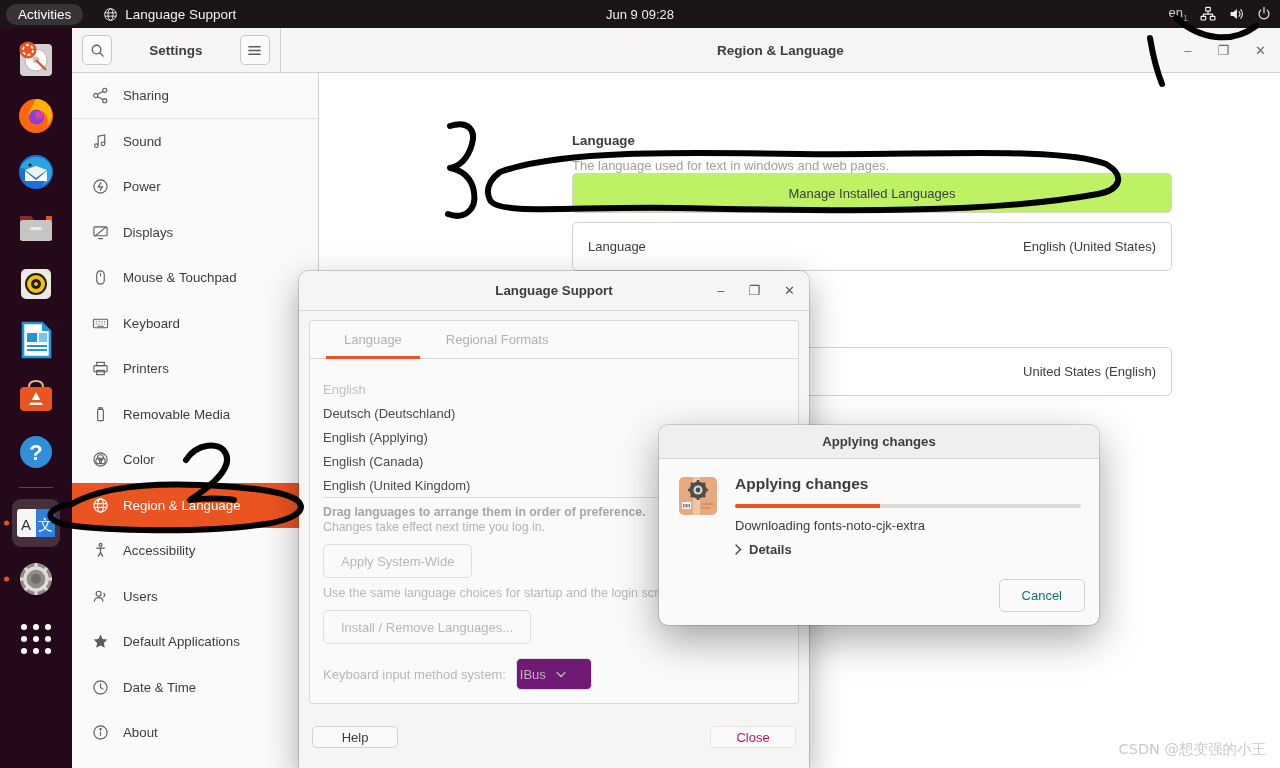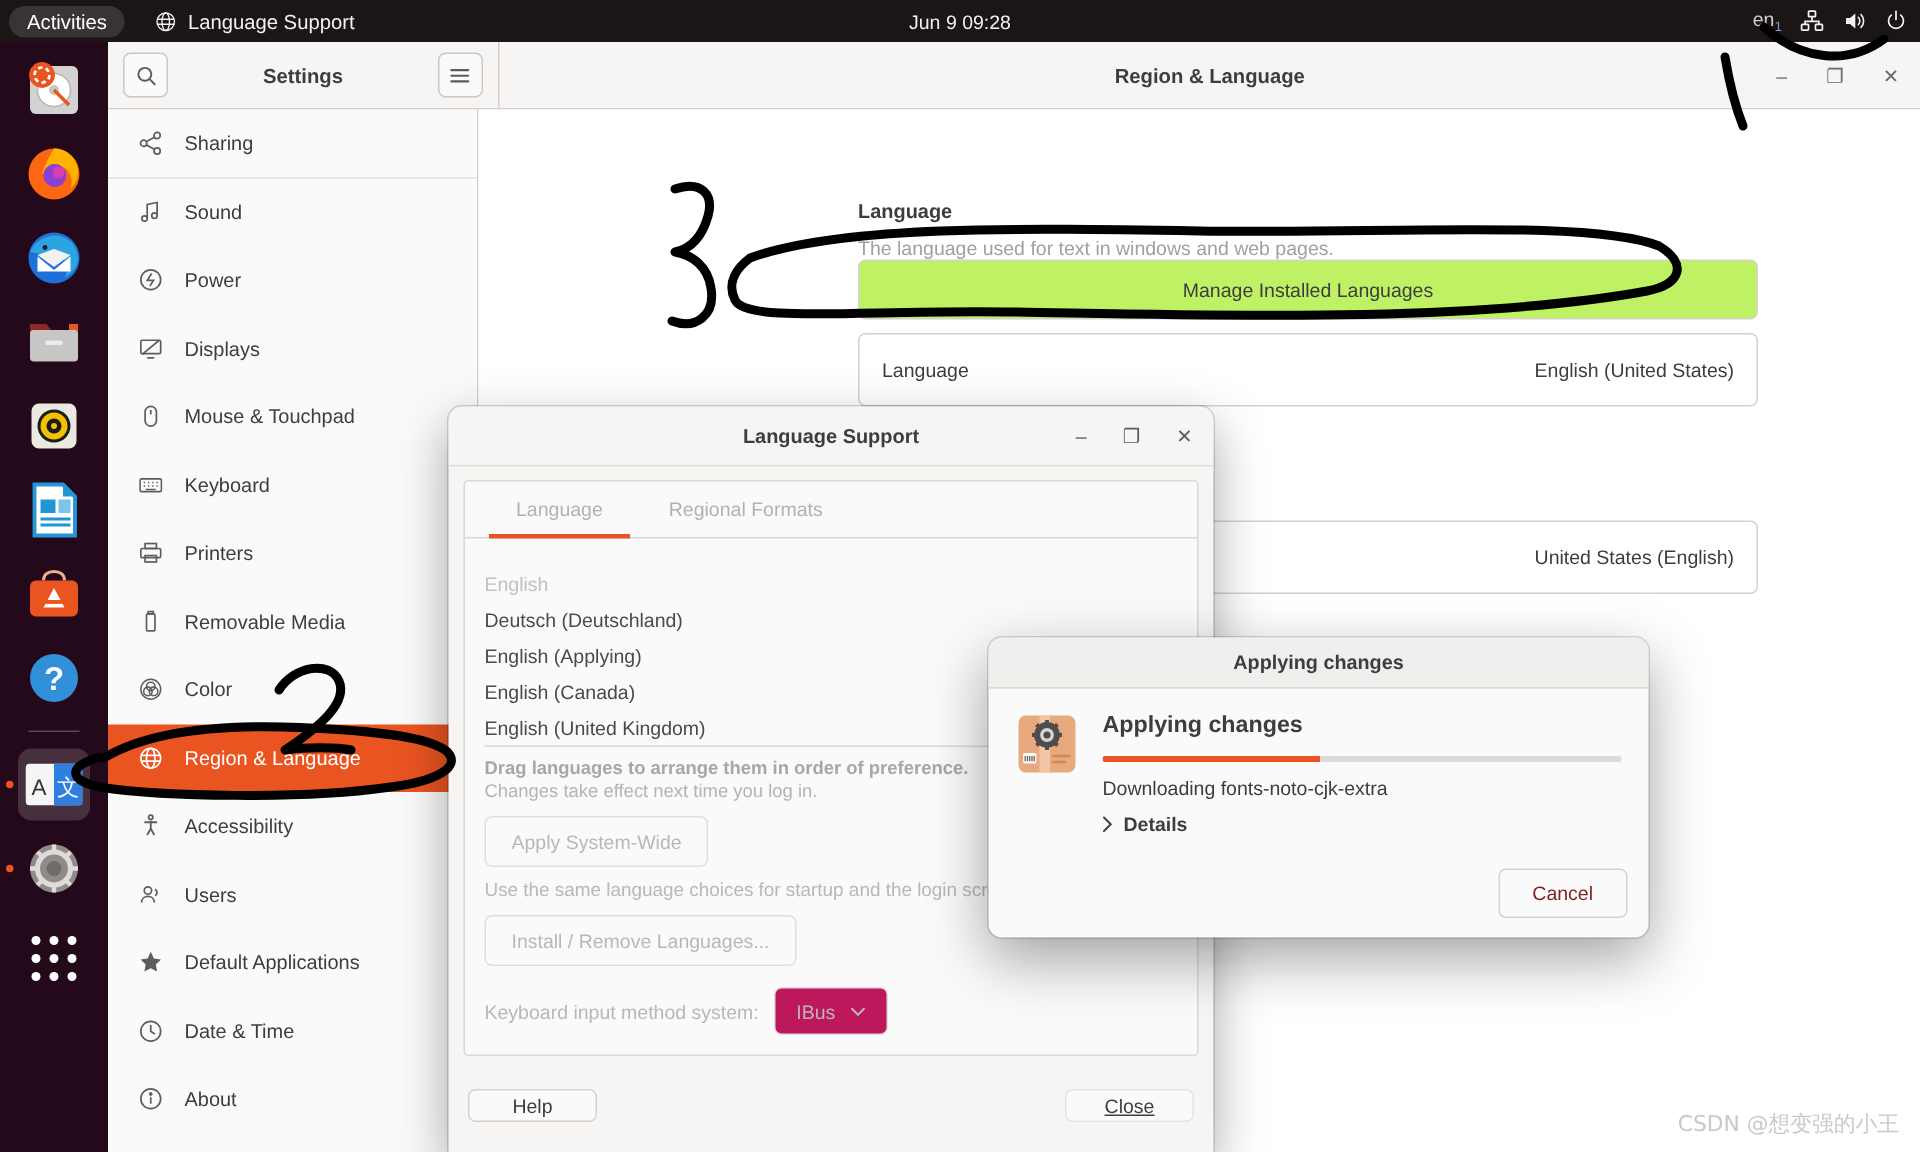--- a/index.html
+++ b/index.html
@@ -61,21 +61,21 @@
   
   #settings-win {
     position: absolute; left: 72px; top: 28px; width: 1208px; height: 740px;
     background: #fff; overflow: hidden;
   }
   #settings-header {
     display: flex; height: 45px; background: #f6f5f4;
     border-bottom: 1px solid #d5d0cc;
   }
   #hdr-left {
-    width: 261px; display: flex; align-items: center;
+    width: 209px; display: flex; align-items: center;
     justify-content: space-between; padding: 16px 10px;
     border-right: 1px solid #d5d0cc;
   }
   .hdr-btn {
     width: 30px; height: 30px; border: 1px solid #cdc7c2; border-radius: 5px;
     background: #fbfafa; display: flex; align-items: center; justify-content: center;
   }
   #hdr-title { font-size: 13.5px; font-weight: bold; color: #3d3d3d; }
   #hdr-right {
     flex: 1; display: flex; align-items: center; justify-content: center;
@@ -160,34 +160,34 @@
   .ghost-btn {
     margin-top: 10px; height: 34px; border: 1px solid #e2dedb; border-radius: 5px;
     background: #fbfafa; display: inline-flex; align-items: center;
     padding: 0 17px; font-size: 13px; color: #bab7b4;
   }
   .ghost-note { font-size: 12.6px; color: #bab7b4; margin-top: 8px; }
   #ime-row { display: flex; align-items: center; gap: 10px; margin-top: 14px; }
   #ime-row .lbl { font-size: 13px; color: #bab7b4; }
   #ime-combo {
     height: 32px; min-width: 76px; border: 1px solid #e2dedb; border-radius: 5px;
-    background: #be185d; display: flex; align-items: center; gap: 10px;
-    padding: 0 14px; font-size: 13px; color: #bab7b4;
+    background: #701a75; display: flex; align-items: center; gap: 10px;
+    padding: 0 3px; font-size: 13px; color: #bab7b4;
   }
   #ls-footer {
     position: absolute; left: 0; bottom: 0; width: 100%; height: 62px;
     display: flex; align-items: center; justify-content: space-between;
     padding: 0 13px;
   }
   .ft-btn {
     height: 22px; min-width: 86px; border: 1px solid #d6d1cd; border-radius: 5px;
     background: #fbfafa; display: flex; align-items: center; justify-content: center;
     font-size: 13px; color: #3d3d3d;
   }
-  .ft-btn.dis { color: #404040; border-color: #e5e1de; text-decoration: underline; }
+  .ft-btn.dis { color: #be185d; border-color: #e5e1de; }
 
   
   #ac-dlg {
     position: absolute; left: 659px; top: 425px; width: 440px; height: 200px;
     background: #fafafa; border-radius: 9px;
     box-shadow: 0 0 0 1px rgba(0,0,0,0.14), 0 14px 40px rgba(0,0,0,0.36);
     overflow: hidden; z-index: 80;
   }
   #ac-head {
     height: 34px; background: #f0efee; border-bottom: 1px solid #dcd8d4;
@@ -202,21 +202,21 @@
     margin-top: 11px; height: 4px; width: 100%;
     background: #dedad7; border-radius: 2px; overflow: hidden;
   }
   #pbar > i { display: block; height: 100%; background: #e95420; }
   #ac-status { margin-top: 10px; font-size: 13px; color: #3d3d3d; }
   #ac-details { margin-top: 9px; font-size: 13px; color: #3d3d3d; display: flex; align-items: center; gap: 7px; font-weight: bold; }
   #ac-foot { position: absolute; right: 14px; bottom: 13px; }
   #cancel-btn {
     height: 33px; padding: 0 22px; border: 1px solid #d6d1cd; border-radius: 5px;
     background: #fbfafa; display: flex; align-items: center; justify-content: center;
-    font-size: 13px; color: #7f1d1d;
+    font-size: 13px; color: #0f766e;
   }
 
   
   #annot { position: absolute; left: 0; top: 0; width: 1280px; height: 768px; z-index: 95; pointer-events: none; }
 
   
   #watermark {
     position: absolute; right: 14px; bottom: 9px; z-index: 90;
     font-size: 14.5px; color: #c9c9c9; font-family: "DejaVu Sans", sans-serif;
   }

